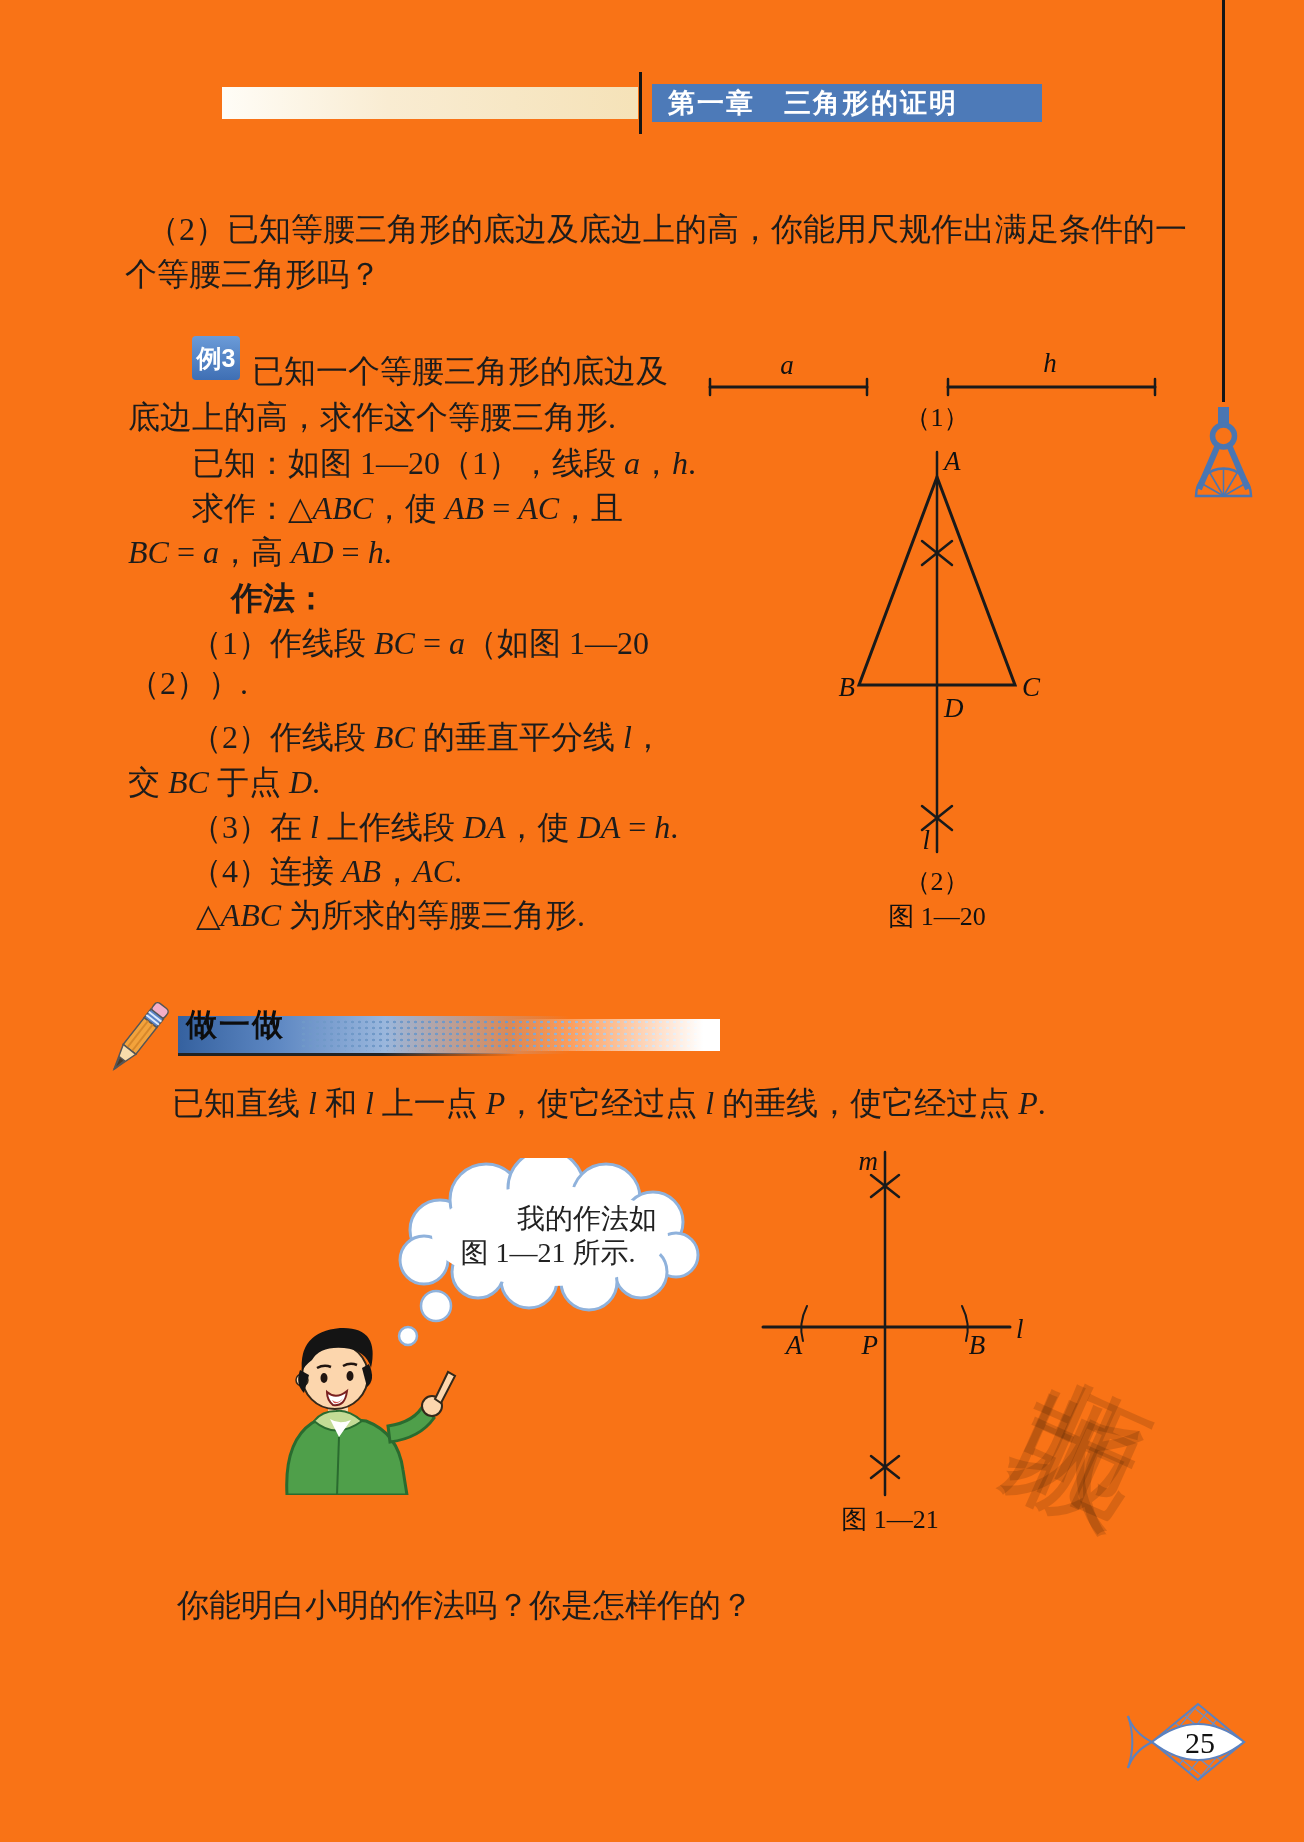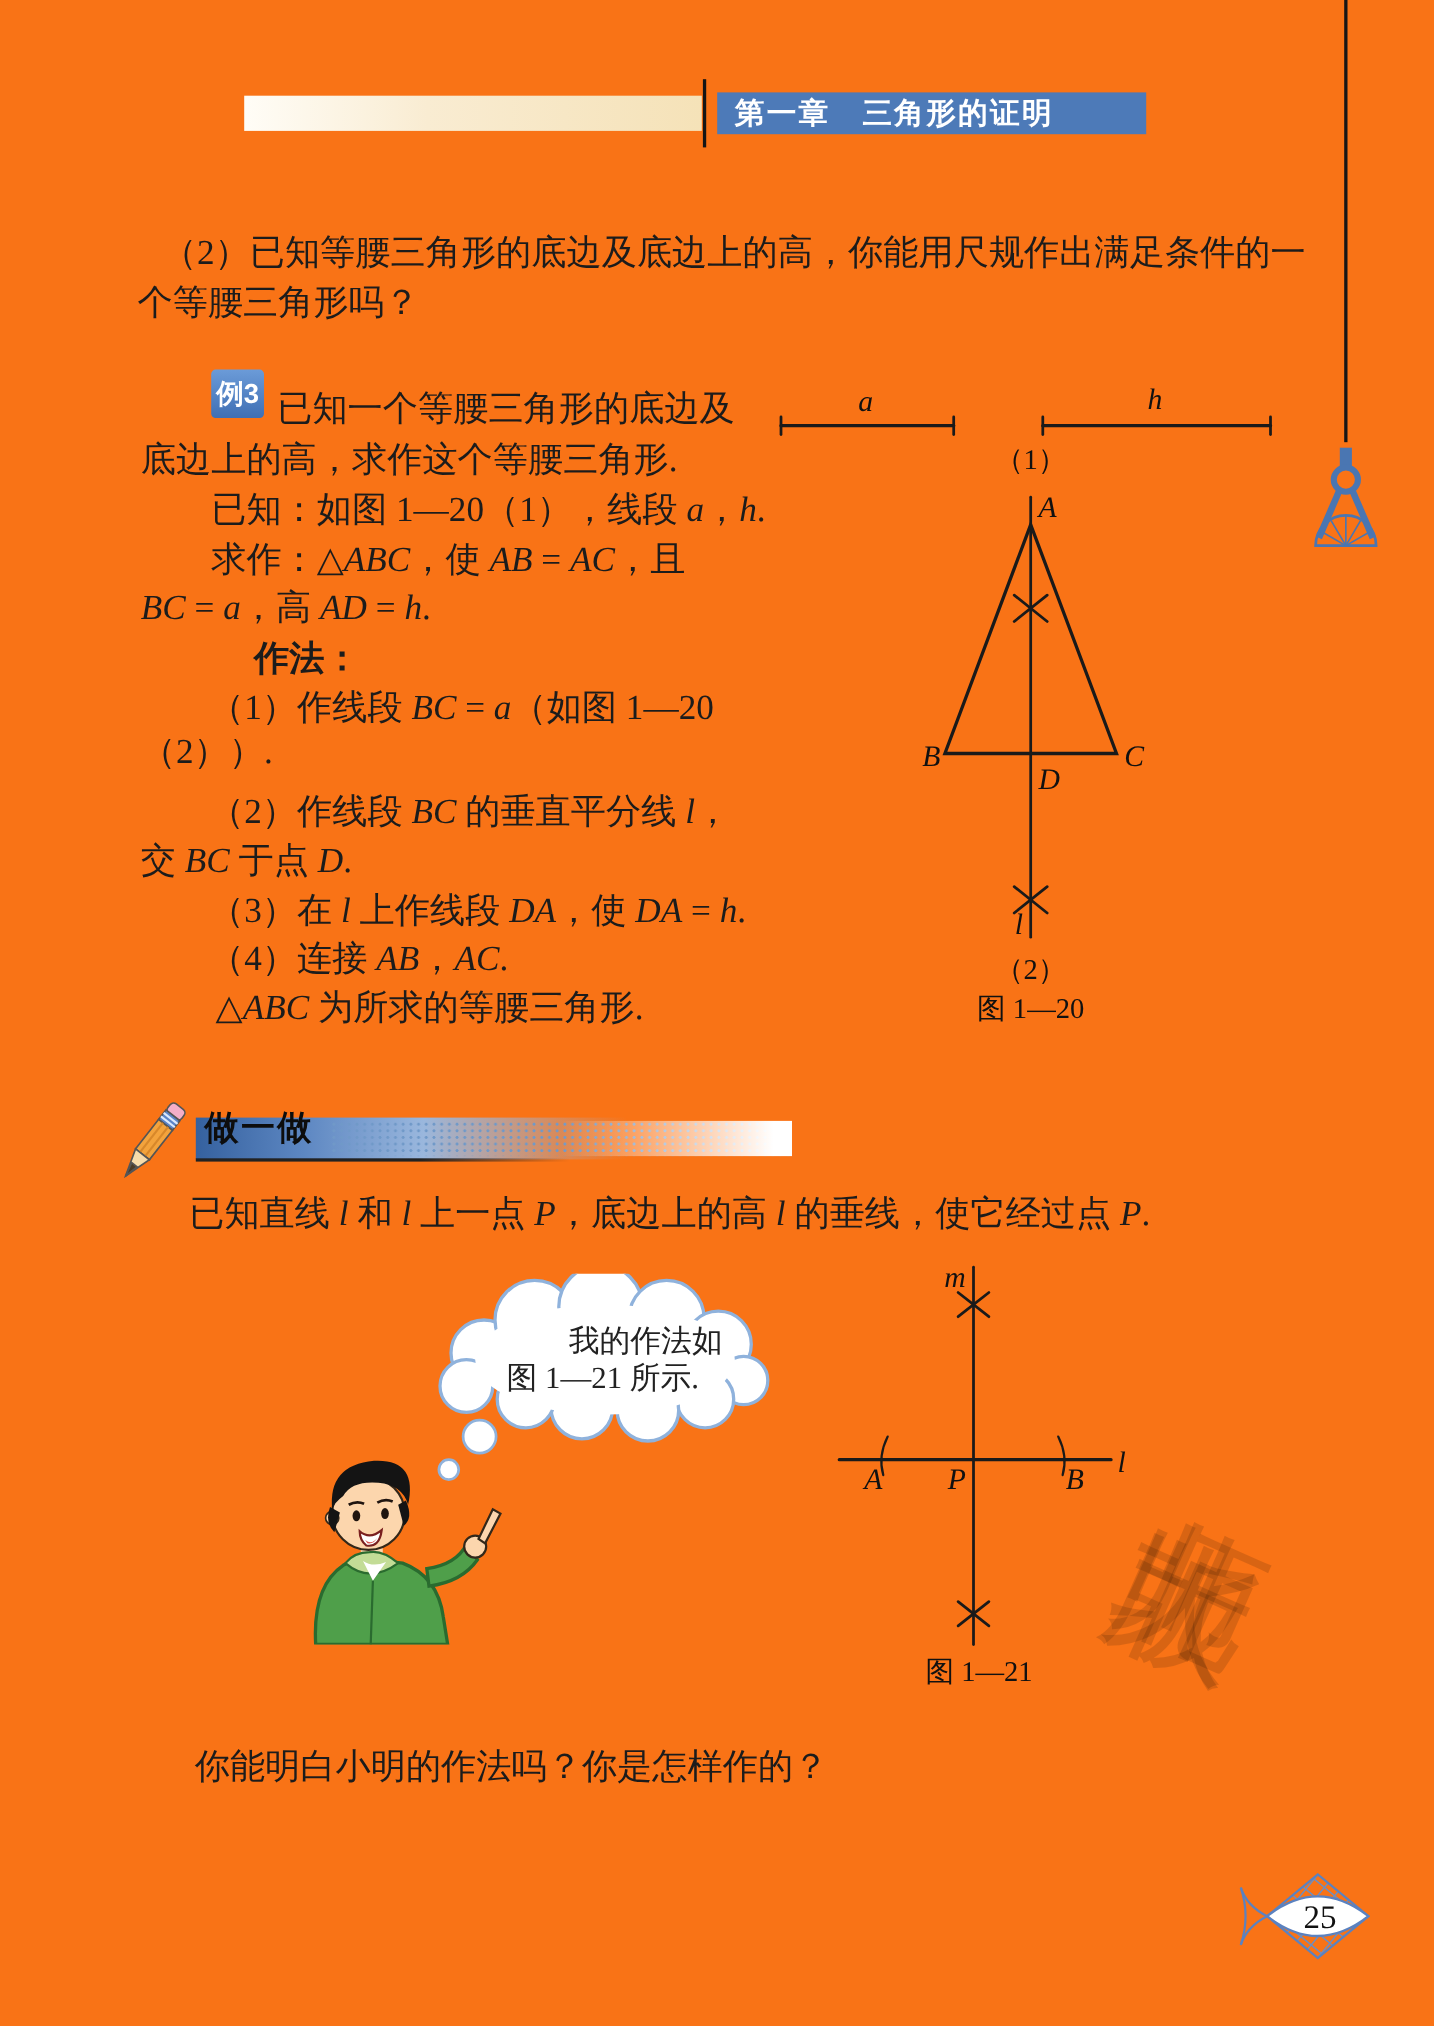--- a/index.html
+++ b/index.html
@@ -128,21 +128,21 @@
       <rect x="-8" y="-28" width="16" height="11" fill="#5b84c8"></rect>
       <line x1="-8" y1="-24.5" x2="8" y2="-24.5" stroke="#dce9fb" stroke-width="2"></line>
       <line x1="-8" y1="-20.5" x2="8" y2="-20.5" stroke="#dce9fb" stroke-width="2"></line>
       <rect x="-8" y="-17" width="16" height="34" fill="#f3a33c"></rect>
       <line x1="-3" y1="-17" x2="-3" y2="17" stroke="#d8882a" stroke-width="2"></line>
       <line x1="3" y1="-17" x2="3" y2="17" stroke="#d8882a" stroke-width="2"></line>
       <polygon points="-8,17 8,17 0,42" fill="#f7dcab"></polygon>
       <polygon points="-3,29 3,29 0,42" fill="#4a3b28"></polygon>
     </g>
   </svg>
-  <div class="line" style="left:172px;top:1082px"><span>已知直线 </span><span class="it">l</span><span> 和 </span><span class="it">l</span><span> 上一点 </span><span class="it">P</span><span>，底边上的高 </span><span class="it">l</span><span> 的垂线，使它经过点 </span><span class="it">P</span><span>.</span></div>
+  <div class="line" style="left:172px;top:1082px"><span>已知直线 </span><span class="it">l</span><span> 和 </span><span class="it">l</span><span> 上一点 </span><span class="it">P</span><span>，使它经过点 </span><span class="it">l</span><span> 的垂线，使它经过点 </span><span class="it">P</span><span>.</span></div>
 
   <svg class="fig" style="left:378px;top:1158px;width:325px;height:200px" viewBox="0 0 325 200">
     <g fill="#ffffff" stroke="#8fb2dc" stroke-width="3">
       <circle cx="62" cy="72" r="30"></circle>
         <circle cx="108" cy="42" r="36"></circle>
         <circle cx="168" cy="30" r="38"></circle>
       <circle cx="228" cy="40" r="34"></circle>
         <circle cx="275" cy="64" r="30"></circle>
         <circle cx="298" cy="97" r="22"></circle>
       <circle cx="263" cy="114" r="26"></circle>

